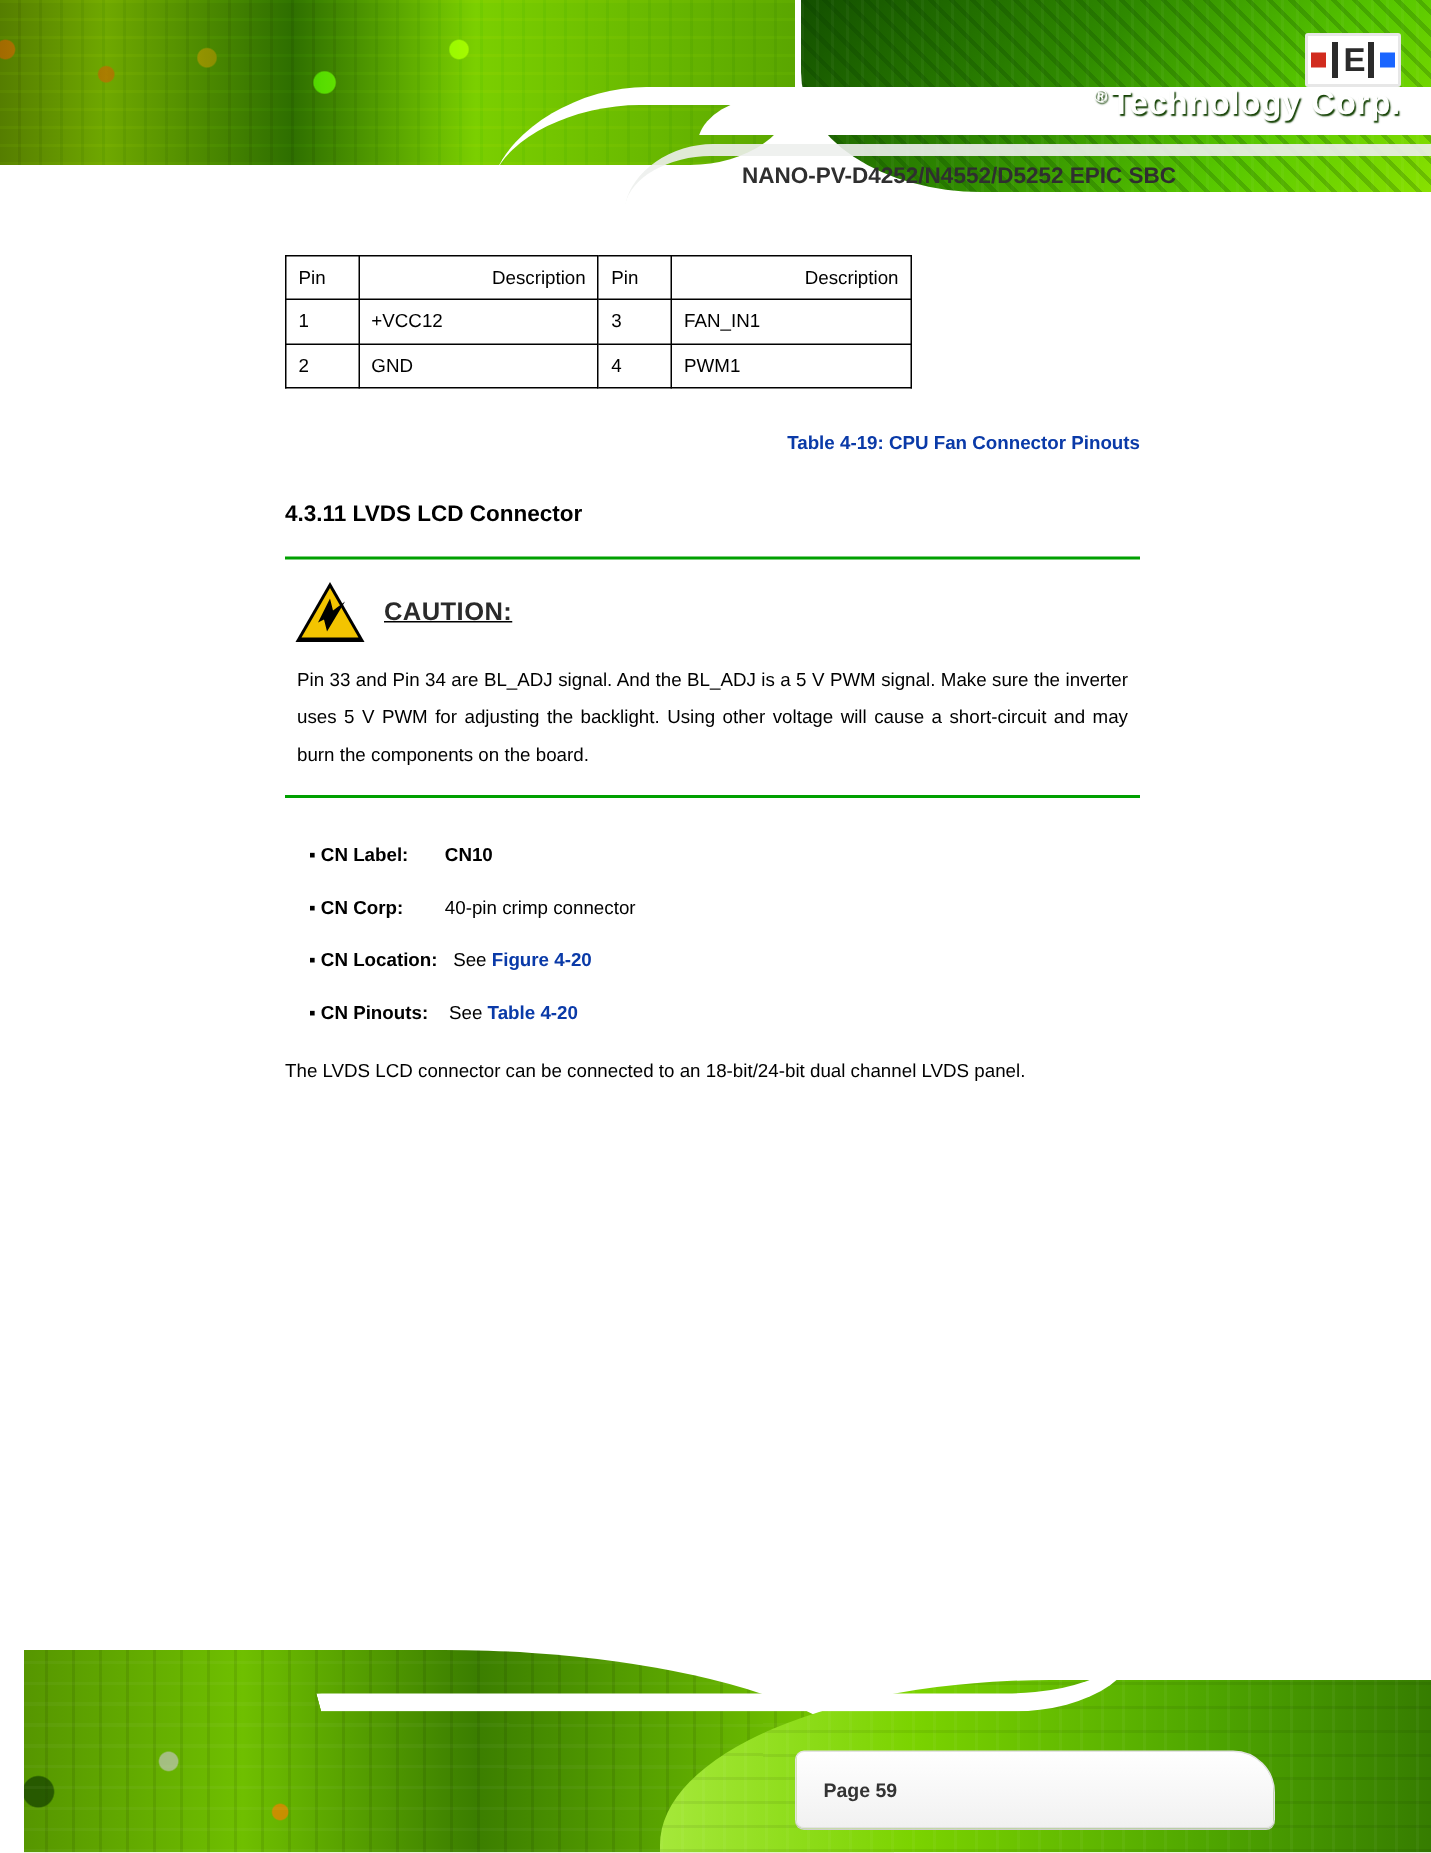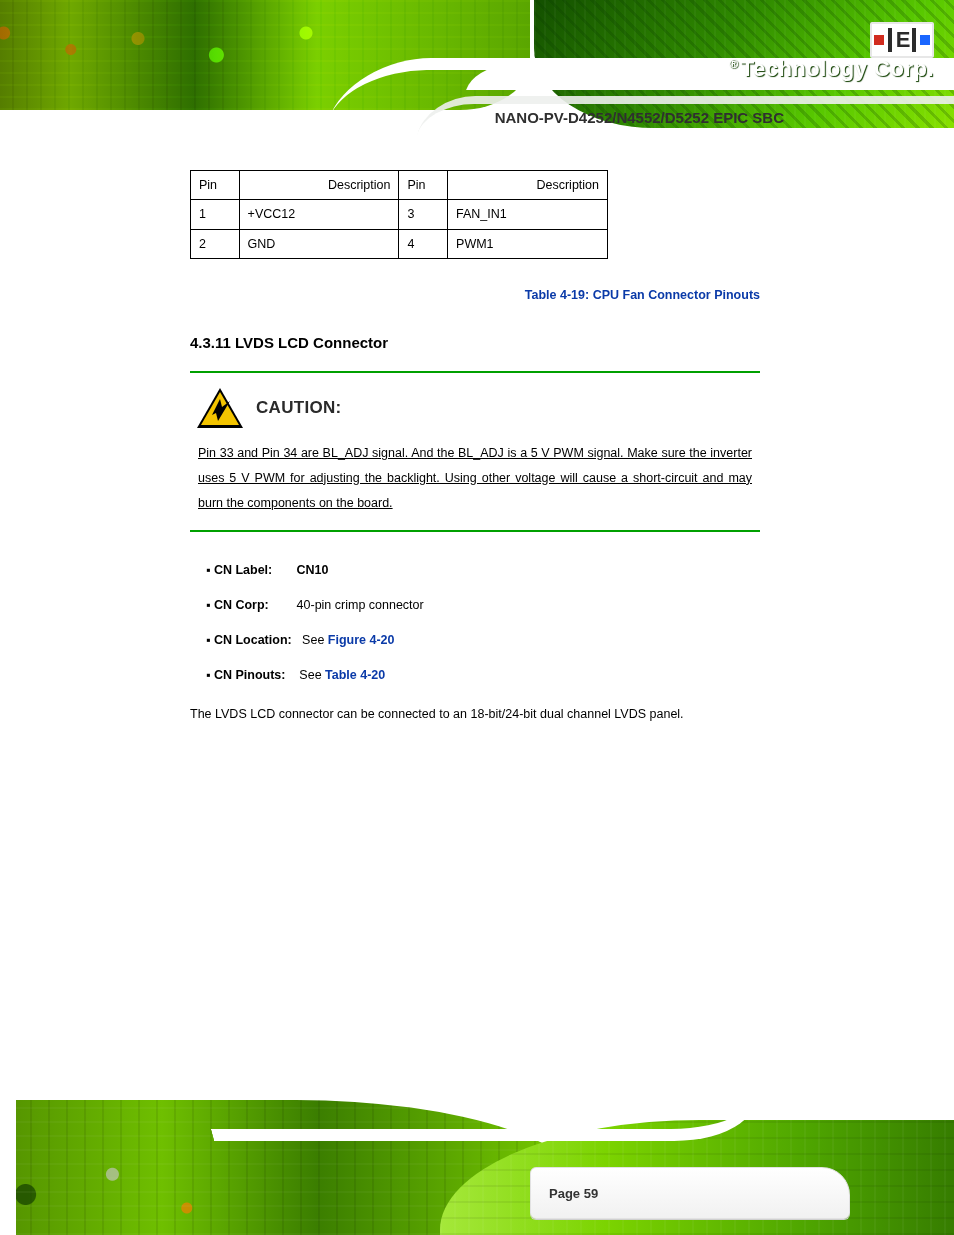--- a/index.html
+++ b/index.html
@@ -62,25 +62,25 @@
   table.pinout th, table.pinout td { border: 1px solid #000; padding: 6px 8px; font: 12.5px/1.3 Arial; text-align: left; }
   table.pinout th { font-weight: 400; }
   table.pinout .col-pin { width: 48px; }
   table.pinout .col-desc { width: 158px; text-align: right; }
 
   .table-caption { font: 700 12.5px/1.3 Arial; color:#0a3aa8; margin: 4px 0 30px; text-align: right; }
 
   h3.section { font: 700 15px/1.3 Arial; margin: 12px 0 18px; color:#000; }
 
   .callout { border-top: 2px solid #00a000; border-bottom: 2px solid #00a000; padding: 14px 6px; margin-bottom: 26px; }
-  .callout .row1 { display:flex; align-items:center; gap:12px; }
+  .callout .row1 { display:flex; align-items:center; gap:12px;text-decoration:underline; }
   .callout .caution-icon { width:48px; height:42px; position:relative; }
   .callout .caution-icon svg { width:48px; height:42px; display:block; }
   .callout .label { font: 700 17px Arial; color:#2a2a2a; letter-spacing:.3px; }
-  .callout p { font: 12.5px/2.0 Arial; margin: 12px 2px 0; text-align: justify; text-decoration: underline; }
+  .callout p { font: 12.5px/2.0 Arial; margin: 12px 2px 0; text-align: justify; }
 
   .body-p { font: 12.5px/2.0 Arial; margin: 0 0 16px; text-align: justify; }
   .bullet-p { font: 12.5px/2.0 Arial; margin: 0 0 10px 30px; text-indent: -14px; }
   .bullet-p::before { content: "\25AA  "; }
 
   .figref { font: 700 12.5px Arial; color:#0a3aa8; }
 
   
   .bottom-banner { position:absolute; bottom:0; left:16px; width:954px; height:135px; overflow:hidden;}
   .bottom-pcb-l { position:absolute; bottom:0; left:-40px; width:620px; height:135px;

